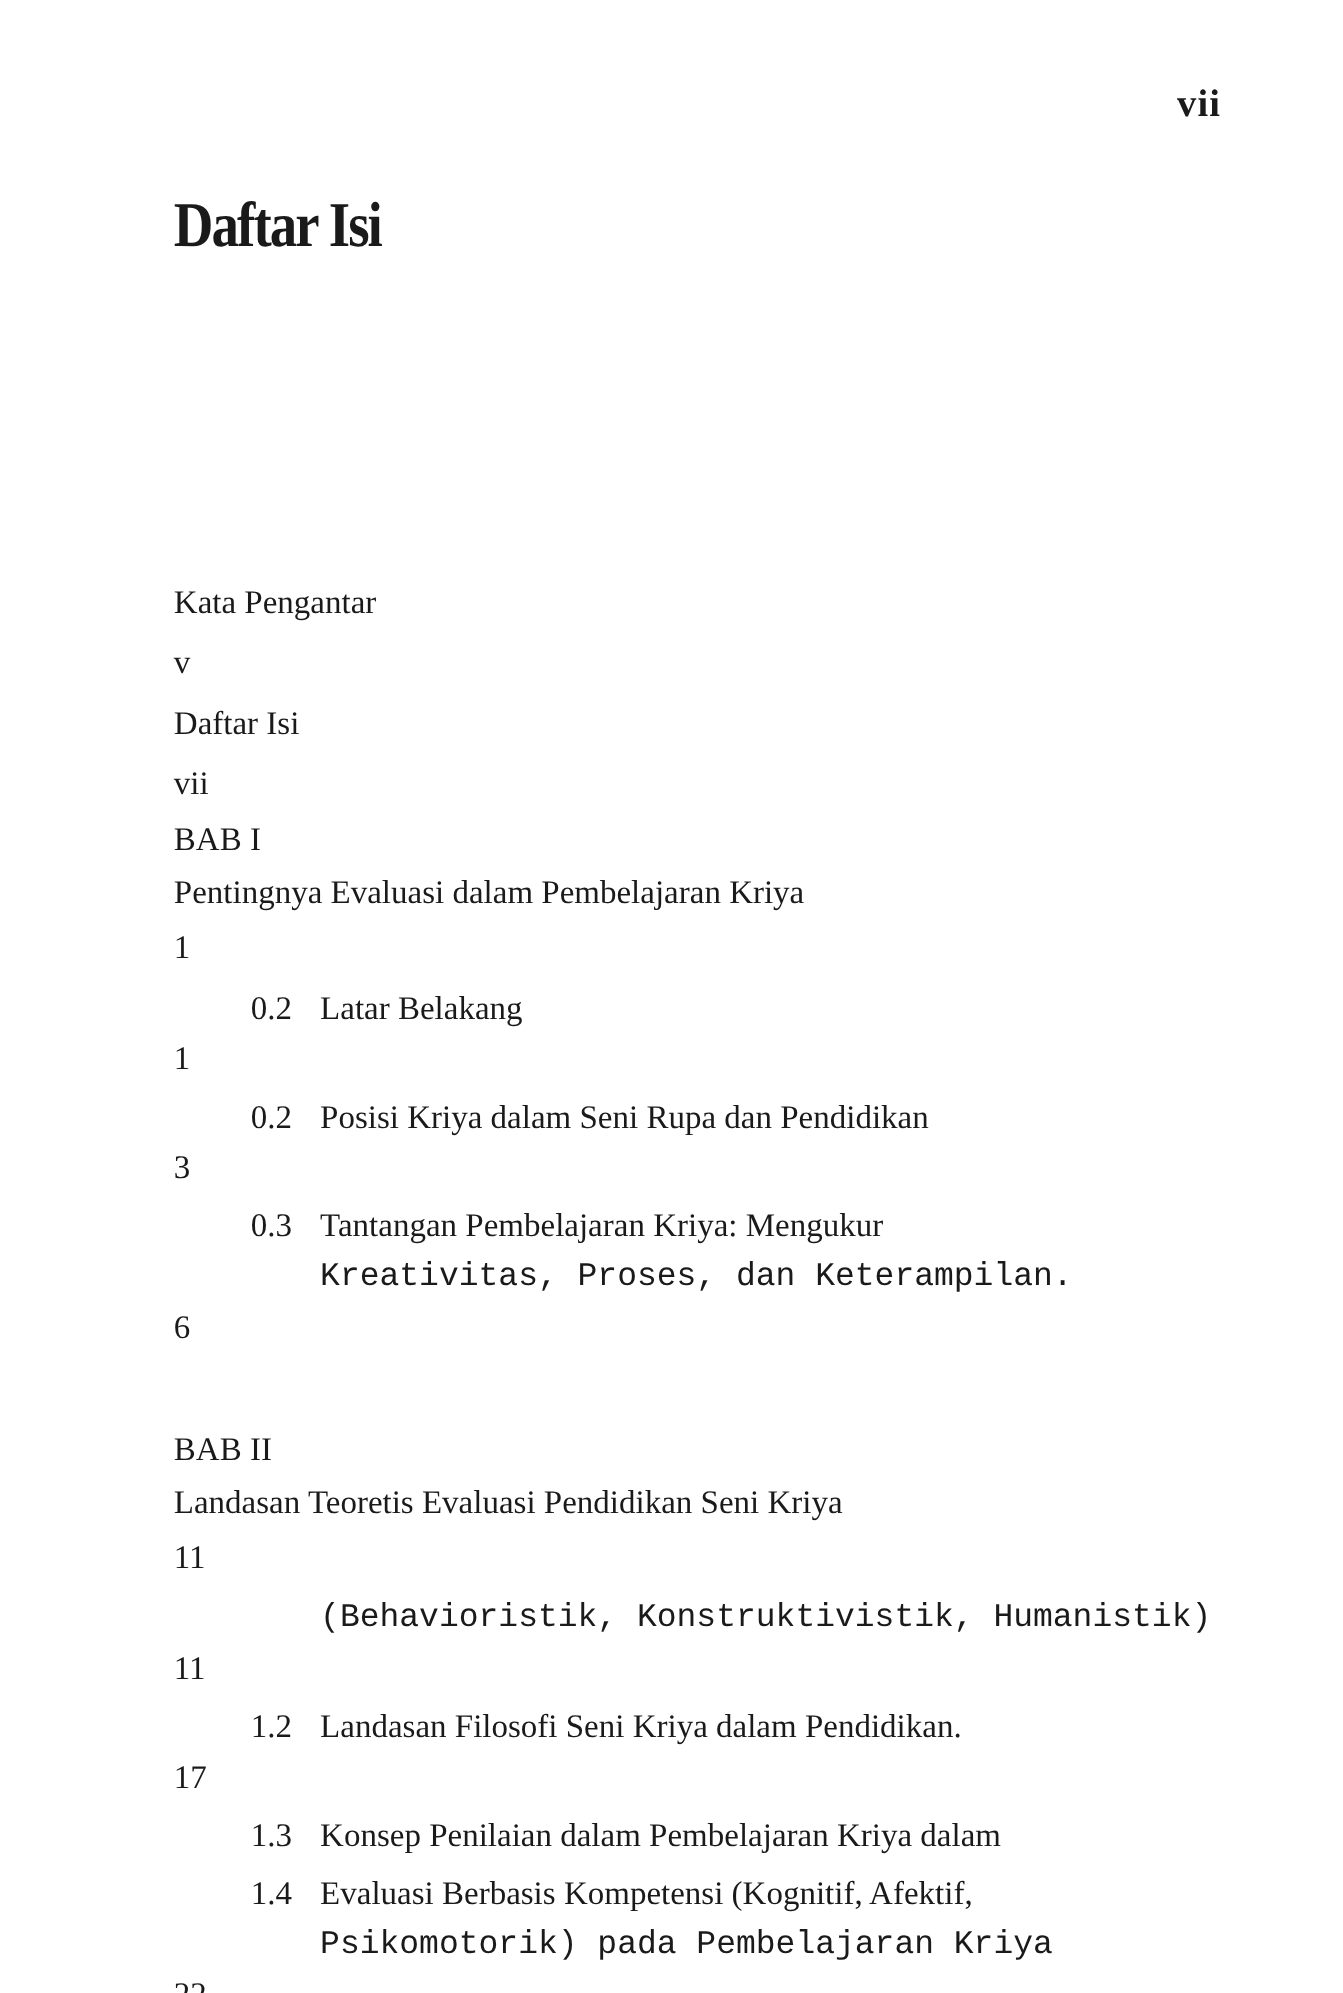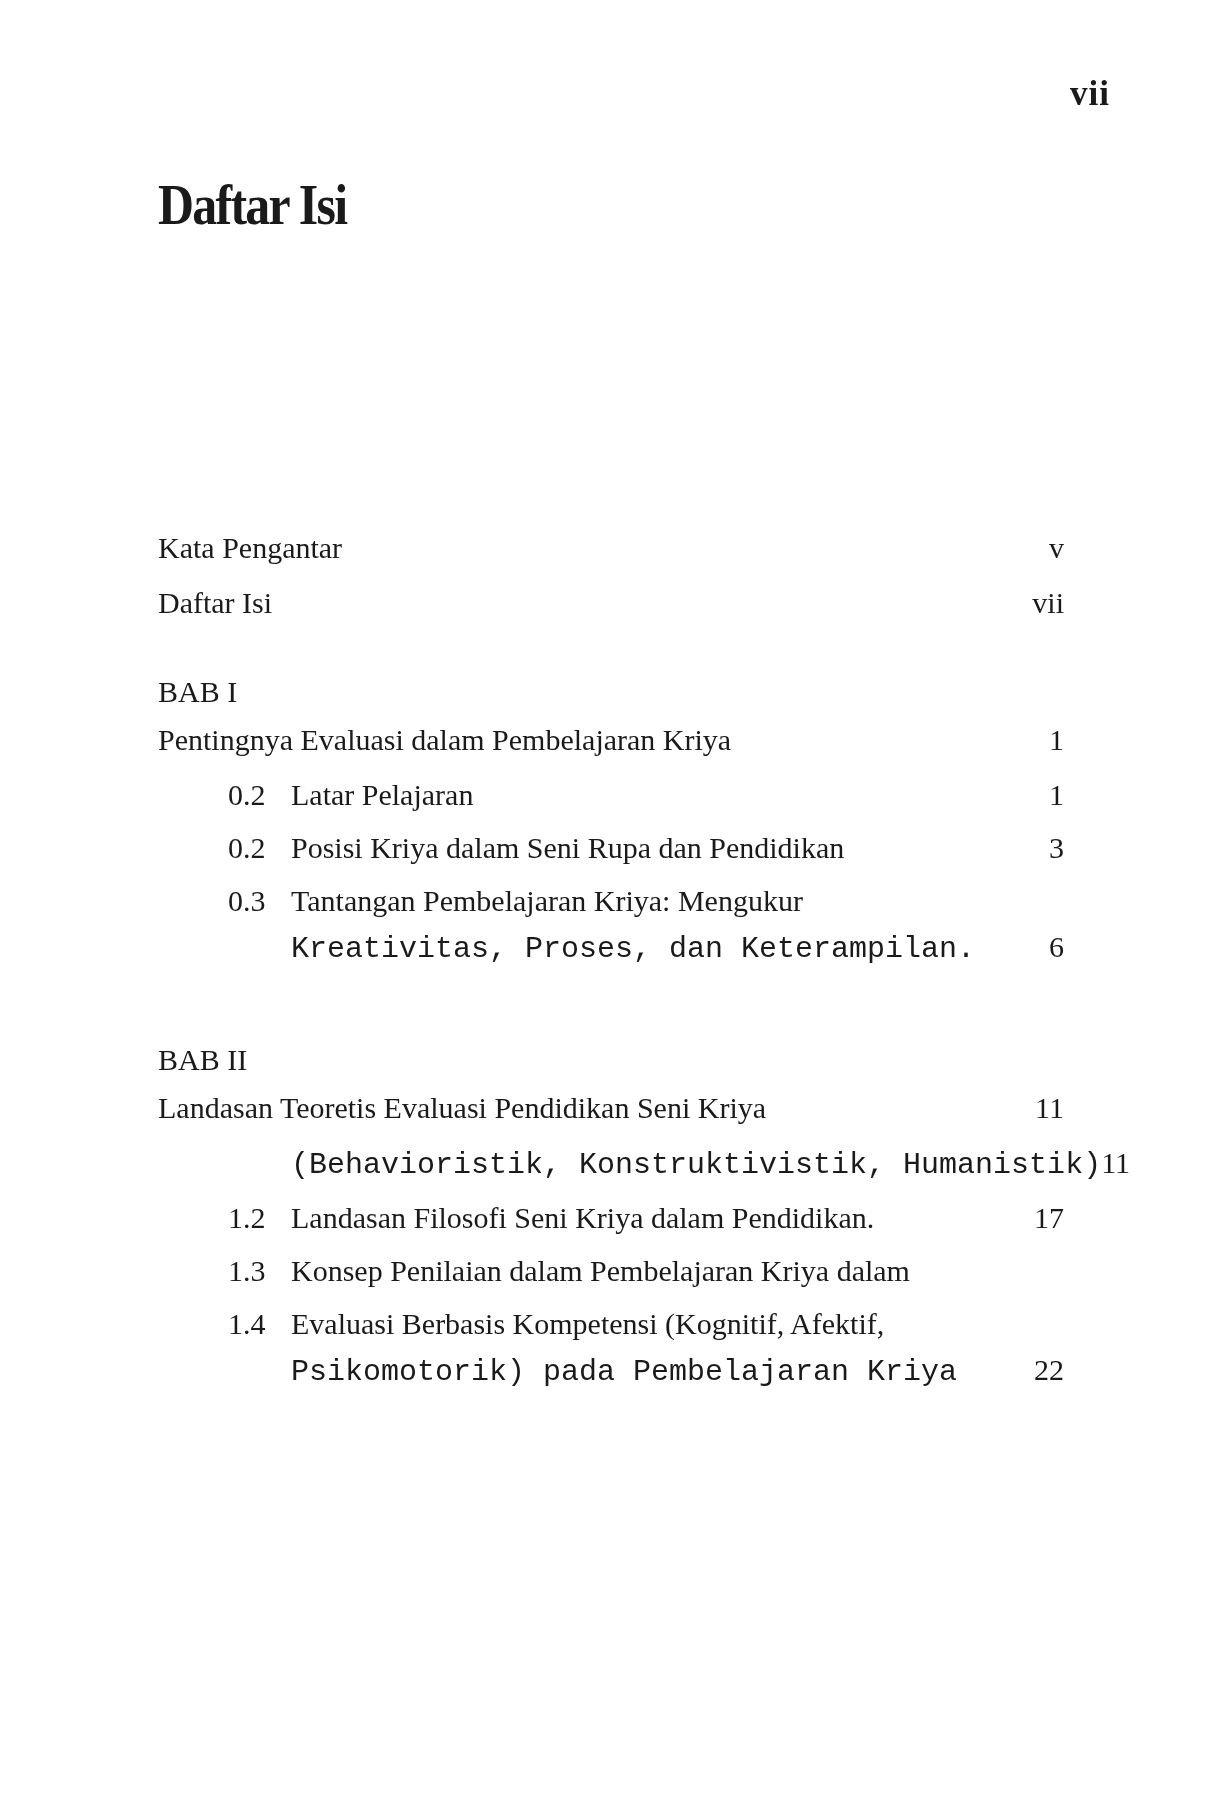--- a/index.html
+++ b/index.html
@@ -43,27 +43,28 @@
     top: 520px;
     width: 906px; 
     font-size: 30px;
   }
   .line {
     display: flex;
     justify-content: space-between;
     align-items: baseline;
     line-height: 46px;
     white-space: nowrap;
+    flex-direction: column;
   }
   .line .left { flex: 1 1 auto; }
   .line .pg  { flex: 0 0 auto; text-align: right; }
   .front      { line-height: 55px; }
   .chap-label { line-height: 47px; }
   .chap-title { line-height: 50px; }
-  .chapter    { margin-top: 38px; }
+  .chapter    { }
   .chapter + .chapter { margin-top: 64px; }
   .section    { margin-top: 7px; }
   .sec .left      { padding-left: 70px; }
   .sec .num       { display: inline-block; width: 63px; }
   .sec-cont .left { padding-left: 133px; font-family: Liberation Mono, monospace; }
 </style>
 </head>
 <body>
 
 <div class="page">
@@ -82,21 +83,21 @@
         <div class="line chap-label">
           <span class="left"><span class="txt">BAB I</span></span>
           <span class="pg"></span>
         </div>
         <div class="line chap-title">
           <span class="left"><span class="txt">Pentingnya Evaluasi dalam Pembelajaran Kriya</span></span>
           <span class="pg">1</span>
         </div>
         <div class="section">
           <div class="line sec">
-            <span class="left"><span class="num">0.2</span><span class="txt">Latar Pelajaran</span></span>
+            <span class="left"><span class="num">0.2</span><span class="txt">Latar Belakang</span></span>
             <span class="pg">1</span>
           </div>
         </div>
         <div class="section">
           <div class="line sec">
             <span class="left"><span class="num">0.2</span><span class="txt">Posisi Kriya dalam Seni Rupa dan Pendidikan</span></span>
             <span class="pg">3</span>
           </div>
         </div>
         <div class="section">

